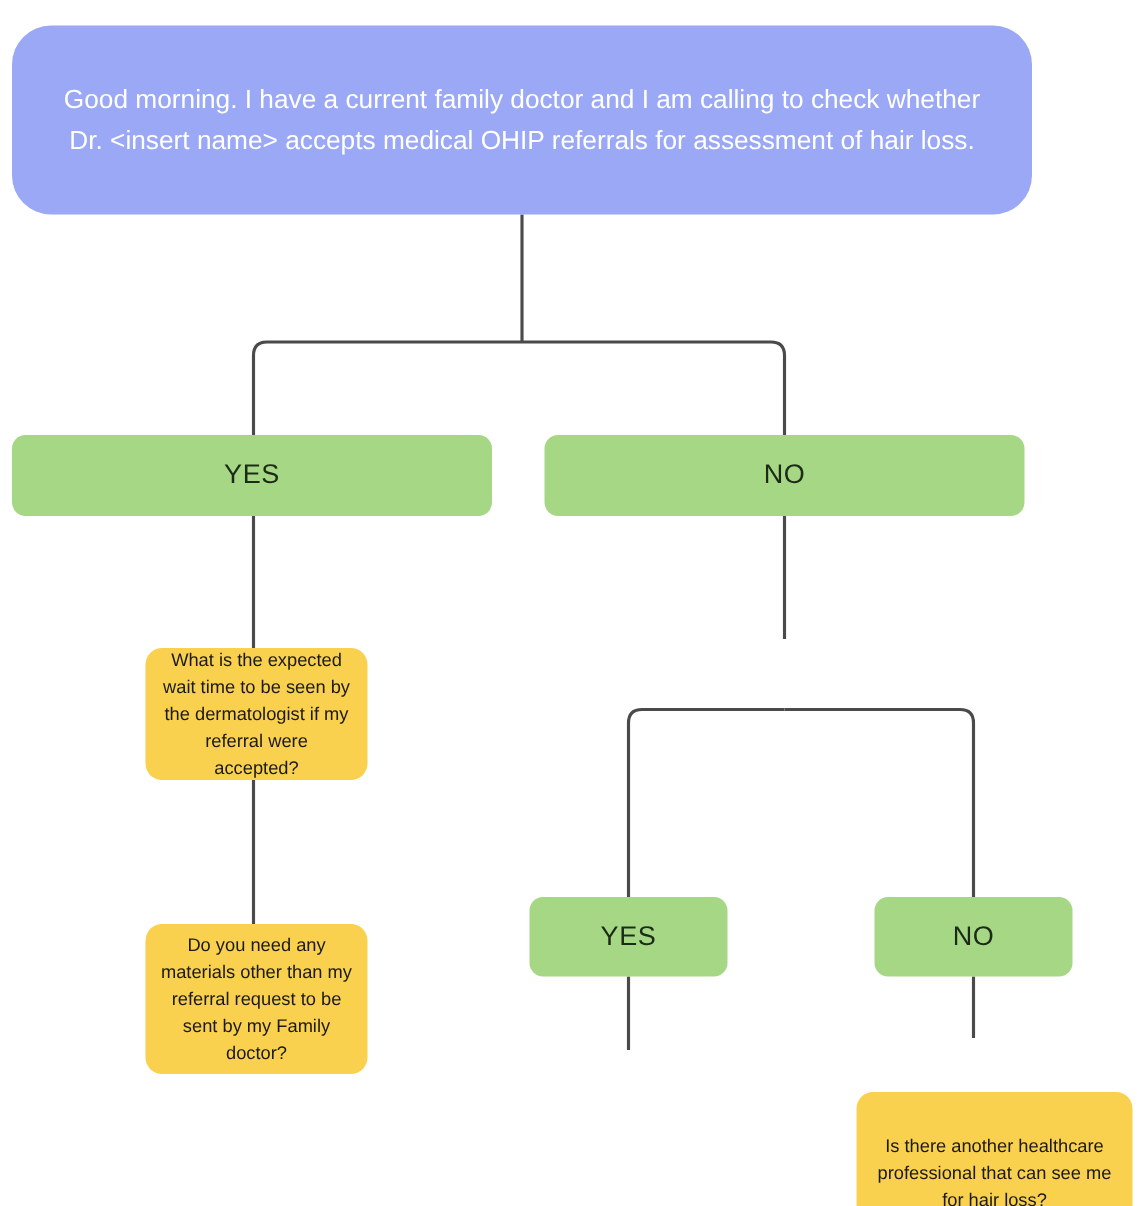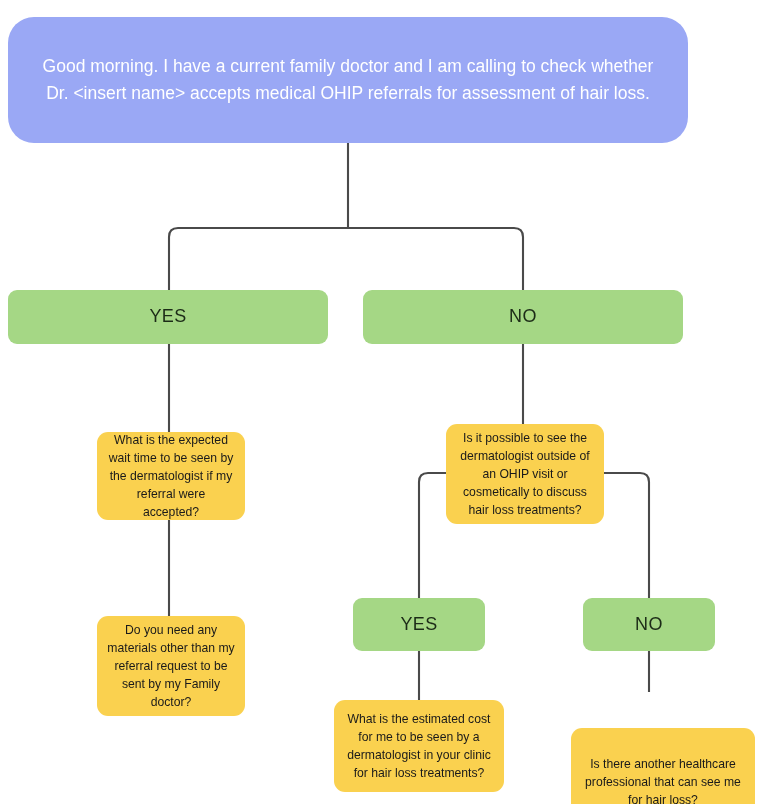--- a/index.html
+++ b/index.html
@@ -107,33 +107,27 @@
   </div>
 
   <div class="node question" style="left:97px; top:432px; width:148px; height:88px;">
     <span class="node-text">What is the expected wait time to be seen by the dermatologist if my referral were accepted?</span>
   </div>
 
   <div class="node question" style="left:97px; top:616px; width:148px; height:100px;">
     <span class="node-text">Do you need any materials other than my referral request to be sent by my Family doctor?</span>
   </div>
 
-  <div class="node question" style="left:446px; top:424px; width:158px; height:100px;">
-    <span class="node-text">Is it possible to see the dermatologist outside of an OHIP visit or cosmetically to discuss hair loss treatments?</span>
-  </div>
 
   <div class="node decision" style="left:353px; top:598px; width:132px; height:53px;">
     <span class="node-text">YES</span>
   </div>
 
   <div class="node decision" style="left:583px; top:598px; width:132px; height:53px;">
     <span class="node-text">NO</span>
   </div>
 
-  <div class="node question" style="left:334px; top:700px; width:170px; height:92px;">
-    <span class="node-text">What is the estimated cost for me to be seen by a dermatologist in your clinic for hair loss treatments?</span>
-  </div>
 
   <div class="node question" style="left:571px; top:728px; width:184px; height:108px;">
     <span class="node-text">Is there another healthcare professional that can see me for hair loss?</span>
   </div>
 
 </div>
 
 </body></html>

